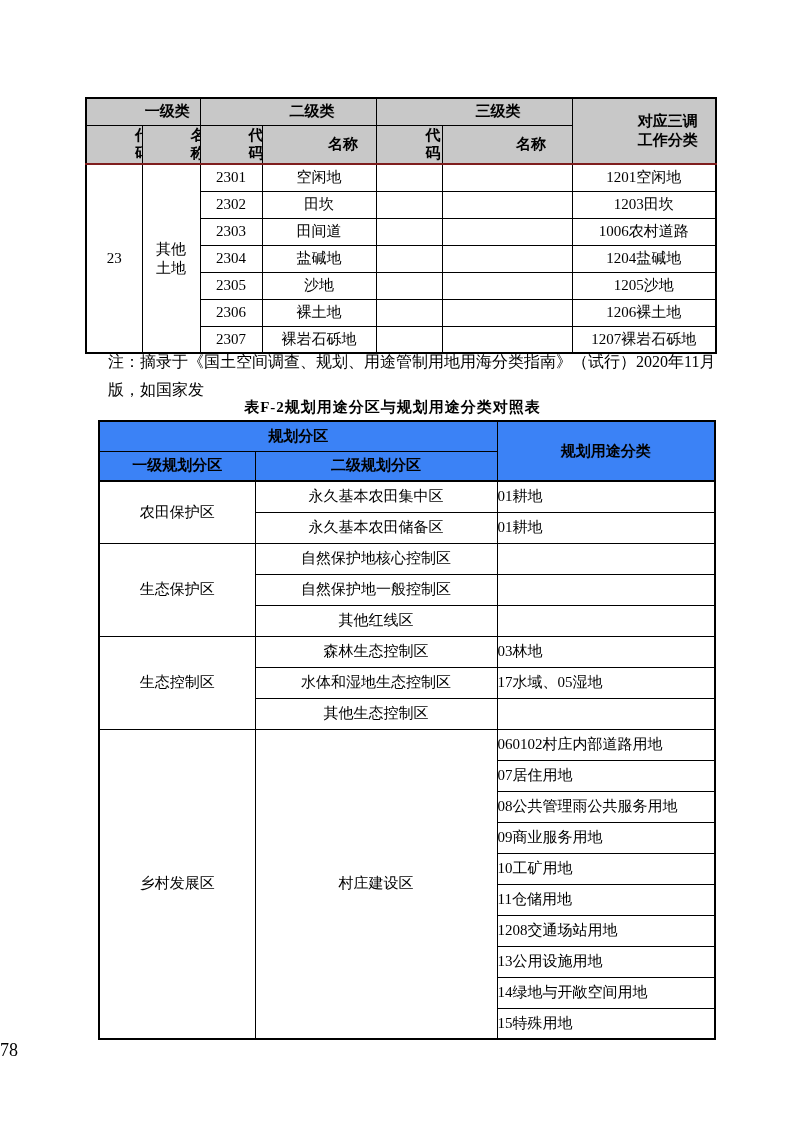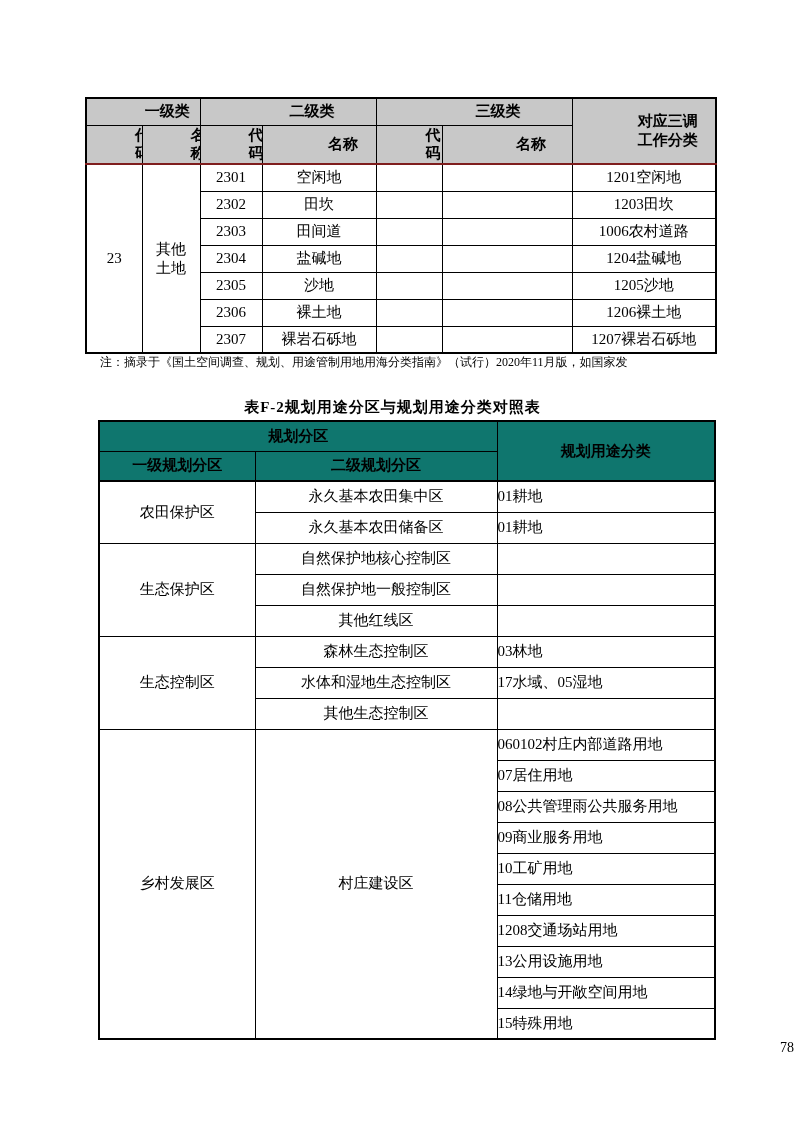--- a/index.html
+++ b/index.html
@@ -14,38 +14,38 @@
     border:1px solid #000; text-align:center; vertical-align:middle;
     font-size:15px; font-weight:normal; overflow:hidden; line-height:1.25;
   }
   
   .t1 { position:absolute; left:85px; top:97px; width:630px; border:2px solid #000; }
   .t1 tr { height:27px; }
   .t1 th { background:#c8c8c8; font-weight:bold;padding-left:48px; }
   .t1 .hdr-bottom { border-bottom:2px solid #7f1d1d;margin-left:38px; }
   
   .note {
-    position:absolute; left:100px; top:348px; width:618px;
-    font-size:12px; line-height:28px;
+    position:absolute; left:108px; top:348px; width:618px;
+    font-size:16px; line-height:28px;
   }
   .f2-title {
     position:absolute; left:0; top:398px; width:785px;
     text-align:center; font-size:15px; font-weight:bold; letter-spacing:1px;
   }
   
   .t2 { position:absolute; left:98px; top:420px; width:616px; border:2px solid #000; }
   .t2 tr.hrow { height:30px; }
   .t2 tr.drow { height:31px; }
-  .t2 th { background:#0f766e; font-weight:bold; }
+  .t2 th { background:#3b82f6; font-weight:bold; }
   .t2 .hdr-bottom { border-bottom:2px solid #000; }
   .t2 td.usage { text-align:left; }
   
   .pagenum {
     position:absolute; left:0; top:1040px; width:794px;
-    text-align:right; font-size:14px;
+    text-align:left; font-size:18px;
   }
 </style>
 </head>
 <body>
 
 <table class="t1">
   <colgroup>
     <col style="width:56px">
       <col style="width:58px">
       <col style="width:62px">

